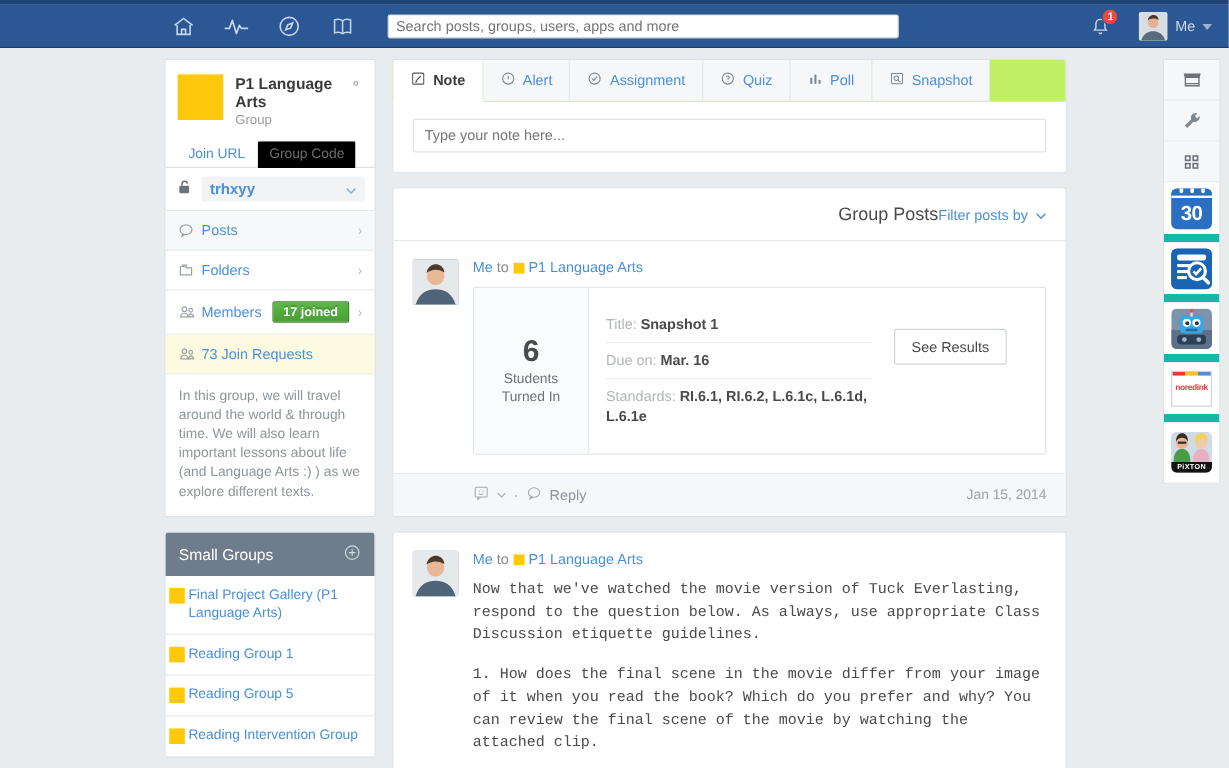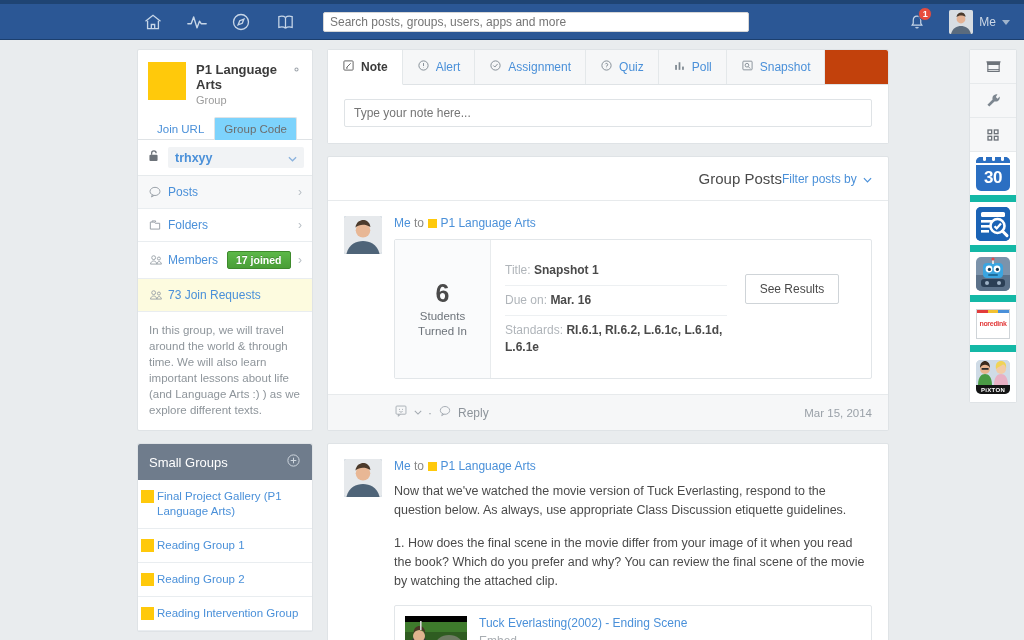--- a/index.html
+++ b/index.html
@@ -86,21 +86,21 @@
   .gear { position: absolute; right: 9px; top: 13px; cursor: pointer; }
 
   .tabrow { display: flex; padding-left: 9px; border-bottom: 1px solid #dfe3e6; margin-top: 2px; }
   .tabrow .tb {
     padding: 5px 9px 5px 9px; font-size: 11.5px;
     color: #4a90d9; cursor: pointer;
     border: 1px solid transparent; border-bottom: none;
     position: relative; top: 1px;
   }
   .tabrow .tb.active {
-    color: #6d6d6d; background: #7dd3fc;
+    color: #6d6d6d; background: #000000;
     border-color: #dfe3e6;
     border-radius: 2px 2px 0 0;
   }
 
   .coderow {
     display: flex; align-items: center;
     padding: 7px 8px; border-bottom: 1px solid #e6eaec;
   }
   .codebox {
     flex: 1; background: #f1f3f5;
@@ -145,21 +145,21 @@
     display: flex; align-items: flex-start; gap: 3px;
     padding: 9px 3px; border-bottom: 1px solid #e9edf0;
     cursor: pointer;
   }
   .sg-sw { width: 13px; height: 13px; background: #ffc90b; flex: 0 0 13px; margin-top: 1px;}
   .sg-lbl { color: #4a90d9; font-size: 11.5px; line-height: 15px; }
 
   
   .centercol { position: absolute; left: 326px; top: 8px; width: 562px; }
   .composer { background: #fff; border: 1px solid #dfe3e6; border-radius: 2px; }
-  .comptabs { display: flex; border-bottom: 1px solid #dfe3e6; background:#c2410c; border-radius:2px 2px 0 0;text-align:right;}
+  .comptabs { display: flex; border-bottom: 1px solid #dfe3e6; background:#bef264; border-radius:2px 2px 0 0;text-align:right;}
   .ctab {
     display: flex; align-items: center; gap: 6px;
     padding: 9px 14px; font-size: 12px; color: #4a90d9;
     cursor: pointer; border-right: 1px solid #e4e8ea;
     background: #f6f7f8;
   }
   .ctab.active { background: #fff; color: #3b3b3b; font-weight: bold; border-bottom: 1px solid #fff; margin-bottom: -1px;}
   .compbody { padding: 14px 16px 16px 16px; background:#fff;}
   .compinput {
     width: 100%; height: 28px;
@@ -217,21 +217,21 @@
     background: #f6f7f8;
     padding: 9px 16px 9px 66px;
     display: flex; align-items: center; justify-content: space-between;
     border-radius: 0 0 2px 2px;
   }
   .footer-left { display: flex; align-items: center; gap: 6px; color: #9aa1a8; font-size: 12px; }
   .reply-link { color: #8d949b; cursor: pointer; }
   .post-date { font-size: 11.5px; color: #9aa1a8; }
 
   .post-text { font-size: 12.5px; line-height: 19px; color: #4a4a4a; }
-  .post-text p { margin: 0 0 14px 0; }
+  .post-text p { margin: 0 0 14px 0; font-family: Liberation Mono, monospace; }
   .attach {
     border: 1px solid #e2e6e9; border-radius: 2px;
     display: flex; gap: 12px; padding: 10px;
     margin-top: 2px;
   }
   .thumb {
     width: 62px; height: 46px; flex: 0 0 62px;
     background: #000; overflow: hidden; position: relative;
   }
   .attach-title { color: #4a90d9; font-size: 12px; cursor: pointer; }
@@ -436,21 +436,21 @@
         <div class="sg-row">
           <span class="sg-sw"></span>
           <span class="sg-lbl">Final Project Gallery (P1 Language Arts)</span>
         </div>
         <div class="sg-row">
           <span class="sg-sw"></span>
           <span class="sg-lbl">Reading Group 1</span>
         </div>
         <div class="sg-row">
           <span class="sg-sw"></span>
-          <span class="sg-lbl">Reading Group 2</span>
+          <span class="sg-lbl">Reading Group 5</span>
         </div>
         <div class="sg-row">
           <span class="sg-sw"></span>
           <span class="sg-lbl">Reading Intervention Group</span>
         </div>
       </div>
     </div>
 
     <div class="centercol">
 
@@ -592,21 +592,21 @@
               </svg>
             <span>·</span>
             <span>
               <svg width="14" height="14" viewBox="0 0 24 24" fill="none" stroke="#a2a9b0" stroke-width="1.6">
                   <ellipse cx="12" cy="11" rx="8" ry="6.7"></ellipse>
                   <path d="M7.8 16 L6.4 20 L10.6 17.4"></path>
                 </svg>
             </span>
             <span class="reply-link">Reply</span>
           </div>
-          <span class="post-date">Mar 15, 2014</span>
+          <span class="post-date">Jan 15, 2014</span>
         </div>
       </div>
 
       <div class="posts-card" style="margin-top:12px">
         <div class="post" style="padding-bottom:14px">
           <div class="avatar">
             <svg width="38" height="38" viewBox="0 0 24 24">
               <rect width="24" height="24" fill="#e6e9ec"></rect>
               <circle cx="12" cy="9" r="4.6" fill="#e8b795"></circle>
               <path d="M1.5 24 c1.6-6.2 6.2-8.2 10.5-8.2 s8.9 2 10.5 8.2 Z" fill="#4f6478"></path>

